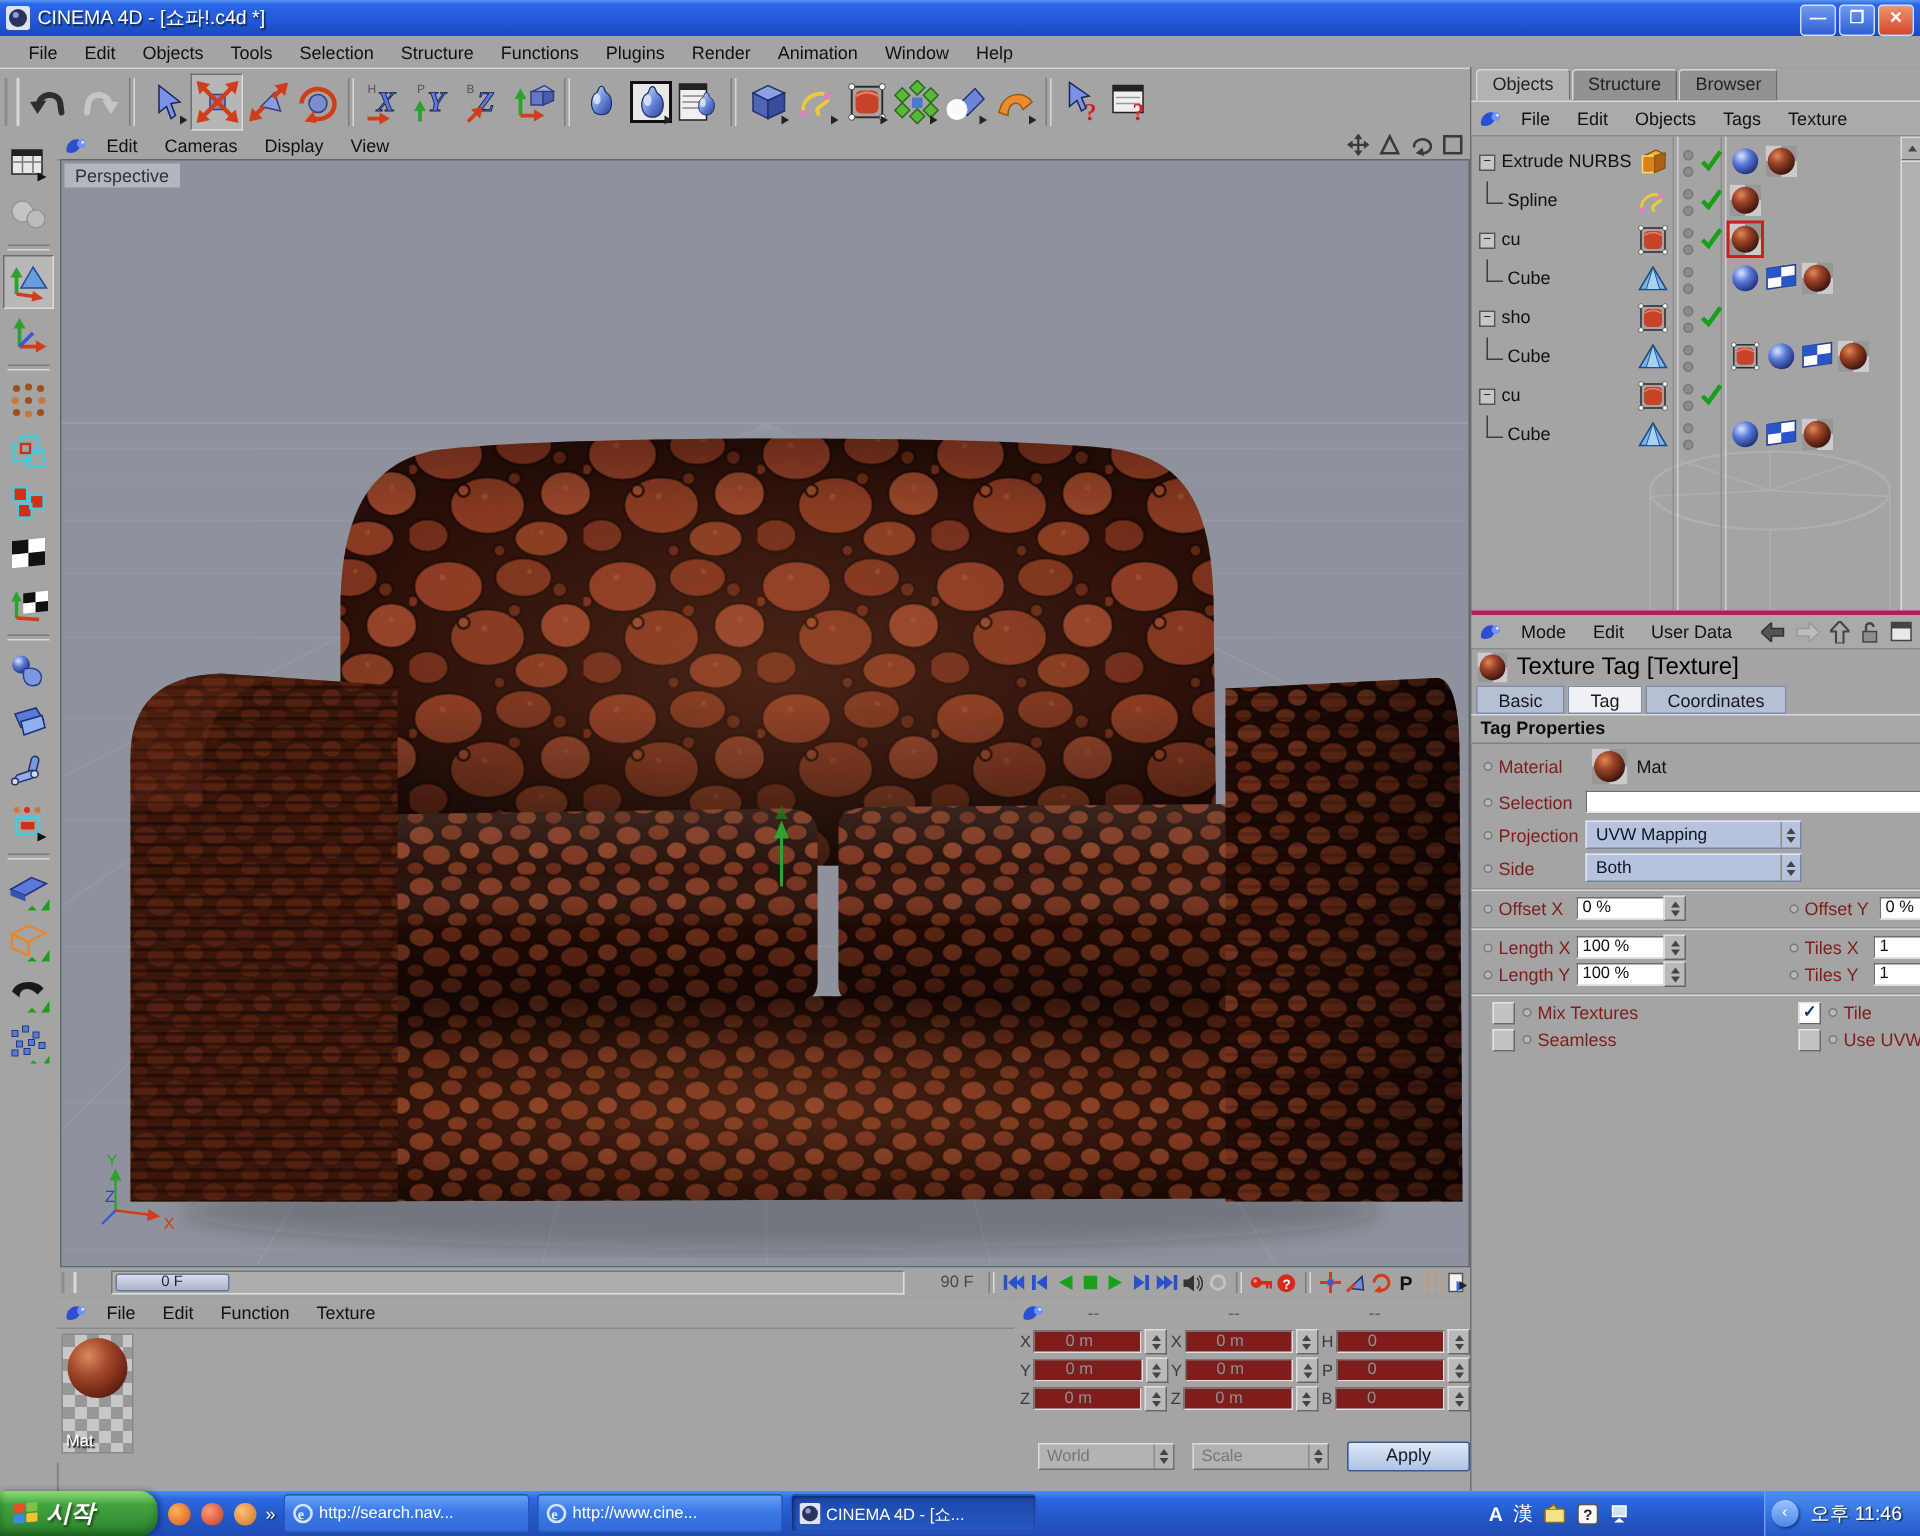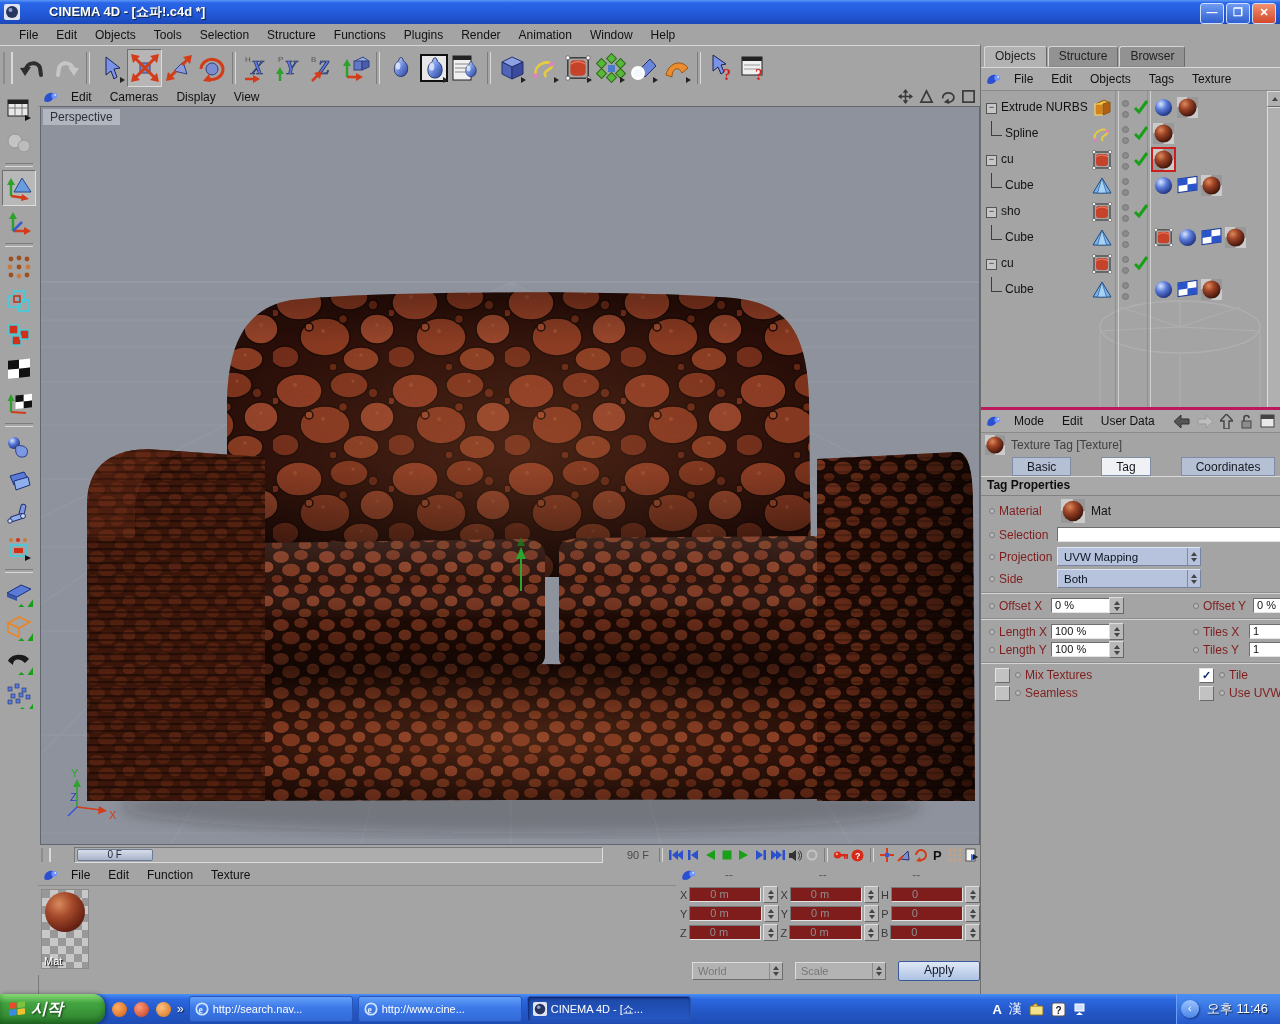--- a/index.html
+++ b/index.html
@@ -4,21 +4,21 @@
 <style>
   html,body{margin:0;padding:0;background:#555;}
   .app{position:relative;width:1280px;height:1024px;overflow:hidden;background:#a4a4a4;
        font-family:"Liberation Sans",sans-serif;font-size:12px;color:#111;}
   .abs{position:absolute;}
 
   
   .titlebar{left:0;top:0;width:1280px;height:24px;display:flex;align-items:center;
     background:linear-gradient(180deg,#5a96f5 0%,#2a66e8 12%,#2258d8 60%,#1a48b8 100%);color:#fff;}
   .titlebar .ticon{width:16px;height:16px;margin:0 5px 0 4px;}
-  .titlebar .ttext{font-weight:bold;font-size:13px;text-shadow:1px 1px 1px #123;margin-left:24px;}
+  .titlebar .ttext{font-weight:normal;font-size:13px;text-shadow:1px 1px 1px #123;}
   .winbtns{position:absolute;right:4px;top:3px;display:flex;gap:2px;}
   .wbtn{width:22px;height:19px;border-radius:3px;color:#fff;font-size:11px;line-height:17px;text-align:center;
     background:linear-gradient(#6f9bf2,#3060d0);border:1px solid #cfe0ff;font-weight:bold;}
   .wbtn.close{background:linear-gradient(#f0926e,#d4472a);}
 
   
   .menubar{left:0;top:24px;width:1280px;height:21px;display:flex;align-items:center;padding-left:10px;
     background:#a4a4a4;border-bottom:1px solid #8a8a8a;}
   .mi{padding:2px 9px;color:#111;}
   .panel-menu{display:flex;align-items:center;height:20px;gap:2px;}
@@ -115,23 +115,23 @@
   .vscroll{position:absolute;right:0;top:0;width:14px;height:363px;background:#9e9e9e;}
   .sbtn{width:14px;height:14px;background:#b0b0b0;border:1px solid;border-color:#ddd #666 #666 #ddd;
      display:flex;align-items:center;justify-content:center;flex:0 0 auto;}
   .sthumb{background:#b0b0b0;border:1px solid;border-color:#ddd #666 #666 #ddd;}
 
   
   .amgr{position:relative;border-top:3px solid #be185d;}
   .amenu{display:flex;align-items:center;height:22px;border-bottom:1px solid #8a8a8a;background:#aaa;}
   .amicons{margin-left:auto;display:flex;gap:7px;align-items:center;padding-right:6px;}
   .ahead{display:flex;align-items:center;height:24px;gap:6px;padding-left:4px;}
-  .ahead .t{font-size:12px;color:#404040;}
+  .ahead .t{font-size:16px;color:#000000;}
   .atabs{display:flex;gap:2px;height:19px;padding-left:3px;}
-  .atab{flex:0 0 auto;padding:2px 14px;background:#b6c0d4;border:1px solid #7e8ca4;font-size:12px;color:#15181f;margin-left:28px;}
+  .atab{flex:0 0 auto;padding:2px 14px;background:#b6c0d4;border:1px solid #7e8ca4;font-size:12px;color:#15181f;}
   .atab.active{background:#f0f1f4;}
   .asec{height:17px;border-top:1px solid #d9d9d9;border-bottom:1px solid #828282;background:#a8a8a8;
      font-weight:bold;font-size:12px;padding:1px 0 0 6px;color:#0d0d0d;}
   .plabel{font-size:12px;color:#7f1d1d;white-space:nowrap;}
   .plabel:before{content:"";display:inline-block;width:4px;height:4px;border:1px solid #7a7a7a;border-radius:50%;
      margin-right:4px;vertical-align:1px;background:#b8b8b8;}
   .afield{height:13px;background:#fff;border:1px solid;border-color:#6e6e6e #e4e4e4 #e4e4e4 #6e6e6e;
      font-size:11px;color:#111;padding:0 3px;line-height:13px;overflow:hidden;}
   .add{display:flex;align-items:center;height:17px;background:#b7c3dc;border:1px solid;
      border-color:#dde4f2 #74839f #74839f #dde4f2;font-size:11.5px;color:#0d1422;padding-left:6px;}

